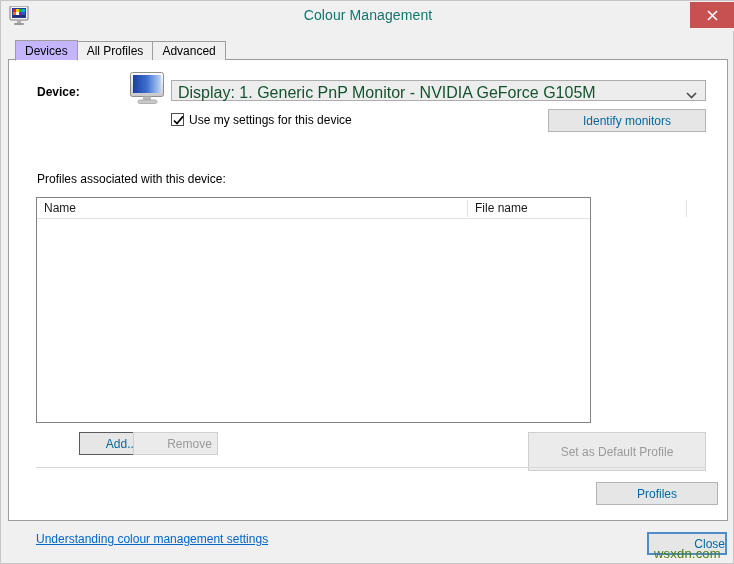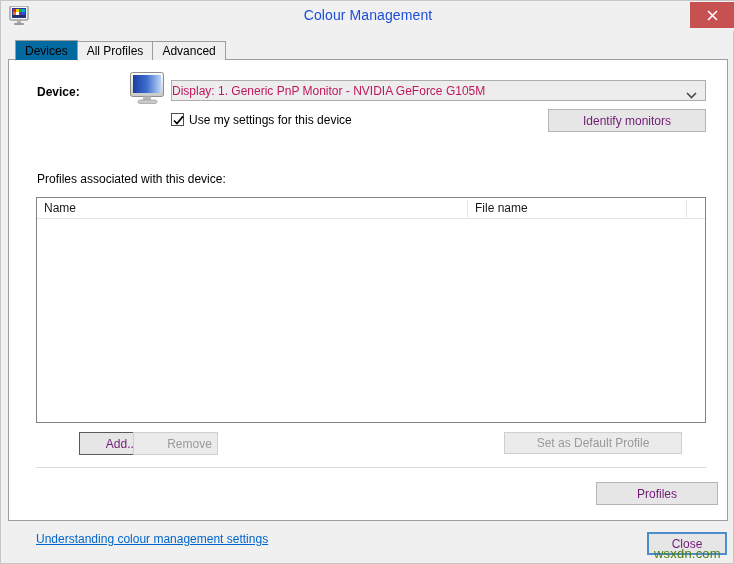--- a/index.html
+++ b/index.html
@@ -38,21 +38,21 @@
     position: absolute;
     left: 8px; top: 5px;
     width: 20px; height: 19px;
   }
   #title-text {
     position: absolute;
     left: 0; top: 6px;
     width: 734px;
     text-align: center;
     font-size: 14px;
-    color: #1d4ed8;
+    color: #0f766e;
     letter-spacing: 0.1px;
   }
   #close-x {
     position: absolute;
     right: 1px; top: 1px;
     width: 44px; height: 26px;
     background: #c75050;
     border: none;
     cursor: pointer;
     display: flex;
@@ -79,21 +79,21 @@
     color: #000;
     background: #f0f0f0;
     border: 1px solid #9d9d9d;
     border-bottom: none;
     margin-right: -1px;
     cursor: default;
     box-sizing: border-box;
     position: relative;
   }
   .tab.active {
-    background: #0369a1;
+    background: #c4b5fd;
     height: 21px;
     line-height: 21px;
     border-bottom: 1px solid #ffffff;
     margin-bottom: -1px;
     z-index: 4;
   }
 
   
   #tabpanel {
     position: absolute;
@@ -120,23 +120,23 @@
     position: absolute;
     left: 170px; top: 79px;
     width: 535px; height: 21px;
     background: #ededed;
     border: 1px solid #adadad;
     box-sizing: border-box;
     cursor: default;
   }
   #device-select .sel-text {
     position: absolute;
-    left: 0; top: 3px;
-    font-size: 12px;
-    color: #be185d;
+    left: 6px; top: 3px;
+    font-size: 16px;
+    color: #14532d;
     white-space: nowrap;
   }
   #device-select .sel-arrow {
     position: absolute;
     right: 8px; top: 7px;
   }
 
   
   #use-settings-row {
     position: absolute;
@@ -157,21 +157,21 @@
     position: absolute; left: 1px; top: 1px;
   }
   #use-settings-label { font-size: 12px; }
 
   
   .btn {
     background: #e6e6e6;
     border: 1px solid #b4b4b4;
     font-family: "Liberation Sans", sans-serif;
     font-size: 12px;
-    color: #701a75;
+    color: #0369a1;
     box-sizing: border-box;
     cursor: pointer;
     text-align: center;
     padding: 0;
     white-space: nowrap;
   }
   .btn.disabled {
     color: #9a9a9a;
     background: #ebebeb;
     border-color: #cfcfcf;
@@ -193,21 +193,21 @@
 
   
   #profiles-label {
     position: absolute;
     left: 36px; top: 171px;
     font-size: 12px;
   }
   #profiles-list {
     position: absolute;
     left: 35px; top: 196px;
-    width: 670px; height: 226px;
+    width: 555px; height: 226px;
     background: #ffffff;
     border: 1px solid #828282;
     box-sizing: border-box;
   }
   #list-header {
     position: absolute;
     left: 0; top: 0;
     width: 100%; height: 21px;
     background: #ffffff;
     border-bottom: 1px solid #e2e2e2;
@@ -244,22 +244,22 @@
     left: 35px; top: 431px;
     width: 85px; height: 23px; margin-left: 43px;
   }
   #remove-btn {
     position: absolute;
     left: 132px; top: 431px;
     width: 85px; height: 23px; padding-left: 28px;
   }
   #setdefault-btn {
     position: absolute;
-    left: 503px; top: 431px;
-    width: 178px; height: 22px;
+    left: 527px; top: 431px;
+    width: 178px; height: 39px;
   }
 
   
   #separator {
     position: absolute;
     left: 35px; top: 466px;
     width: 670px; height: 1px;
     background: #d9d9d9;
   }
 
@@ -276,21 +276,21 @@
   #profiles-btn {
     position: absolute;
     left: 595px; top: 481px;
     width: 122px; height: 23px;
   }
 
   
   #close-btn {
     position: absolute;
     left: 646px; top: 531px;
-    width: 80px; height: 23px;
+    width: 80px; height: 23px; text-align: right;
   }
 
   
   #watermark {
     position: absolute;
     left: 653px; top: 545px;
     font-size: 13px;
     color: #4d7c0f;
     font-family: "Liberation Sans", sans-serif;
     letter-spacing: 0.2px;

